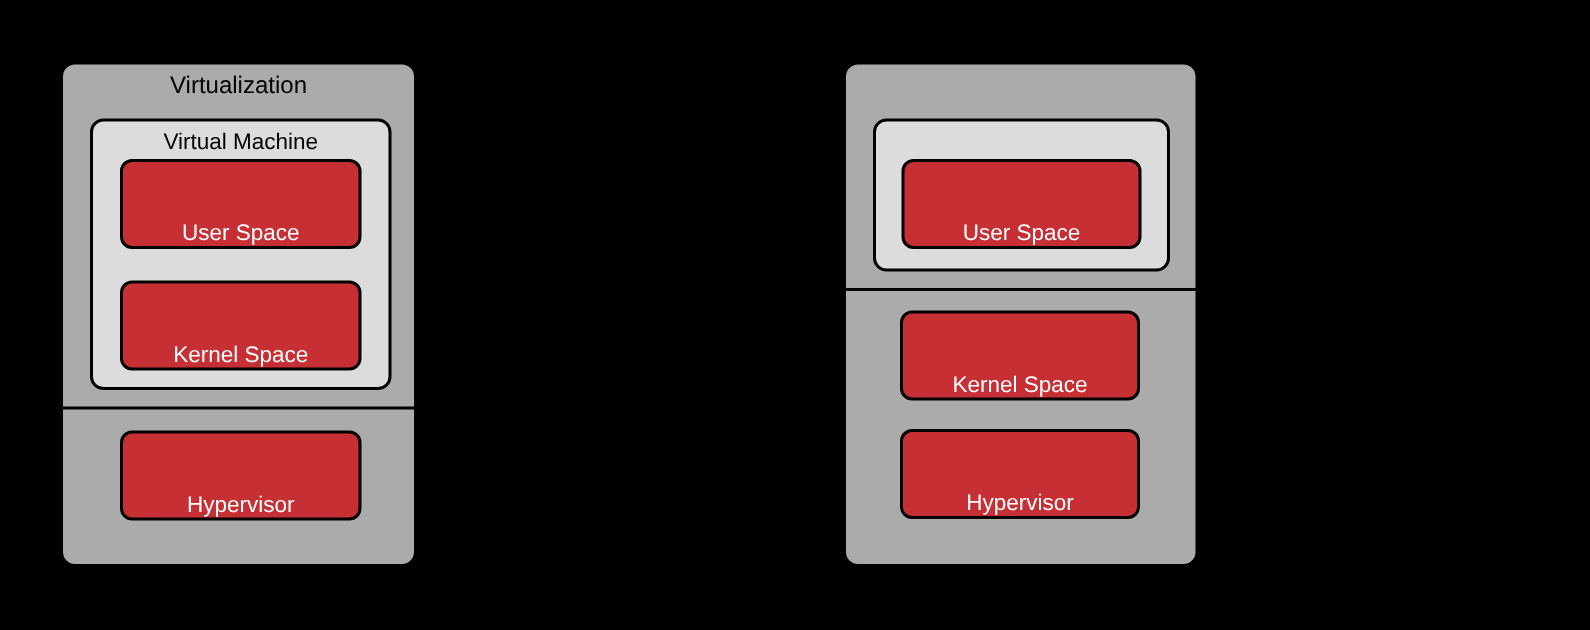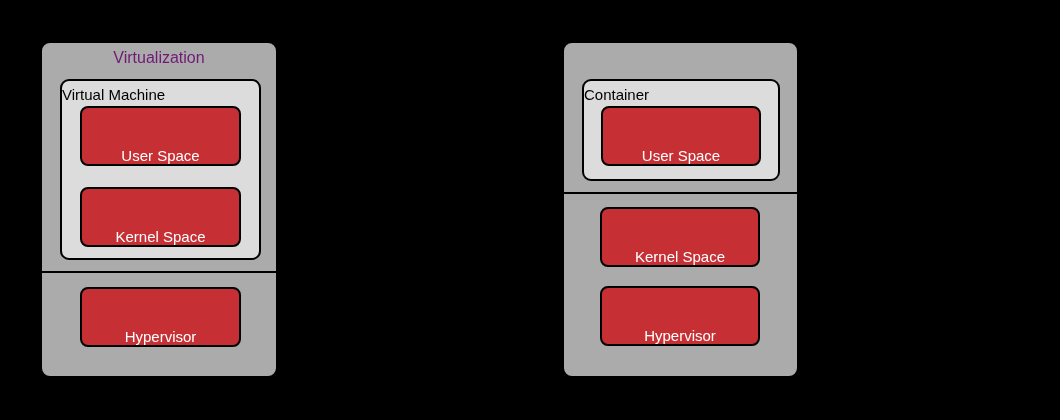--- a/index.html
+++ b/index.html
@@ -29,21 +29,21 @@
   .panel-left  { left: 40px;  width: 238px; }
   .panel-right { left: 562px; width: 237px; }
   .panel-title {
     position: absolute;
     top: 5px;
     left: 0;
     width: 100%;
     text-align: center;
     font-size: 16px;
     line-height: 20px;
-    color: #701a75;
+    color: #000000;
   }
   .divider {
     position: absolute;
     left: -2px;
     width: calc(100% + 4px);
     height: 0;
     border-top: 2px solid #000000;
   }
   .divider-left  { top: 228px; }
   .divider-right { top: 149px; }
@@ -58,20 +58,21 @@
     left: 18px; top: 36px; width: 201px; height: 181px;
   }
   .inner-panel-container {
     left: 18px; top: 36px; width: 198px; height: 102px;
   }
   .inner-title {
     position: absolute;
     top: 4px;
     left: 0;
     width: 100%;
+    text-align: center;
     font-size: 15px;
     line-height: 19px;
     color: #000000;
   }
   .block {
     position: absolute;
     background: #c62f33;
     border: 2px solid #000000;
     border-radius: 8px;
     box-sizing: border-box;
@@ -116,21 +117,20 @@
     <div class="divider divider-left"></div>
 
     <div class="block blk-left-hypervisor">
       <span>Hypervisor</span>
     </div>
   </div>
 
   <div class="panel panel-right">
 
     <div class="inner-panel inner-panel-container">
-      <div class="inner-title">Container</div>
 
       <div class="block blk-ct-user">
         <span>User Space</span>
       </div>
     </div>
 
     <div class="divider divider-right"></div>
 
     <div class="block blk-right-kernel">
       <span>Kernel Space</span>

